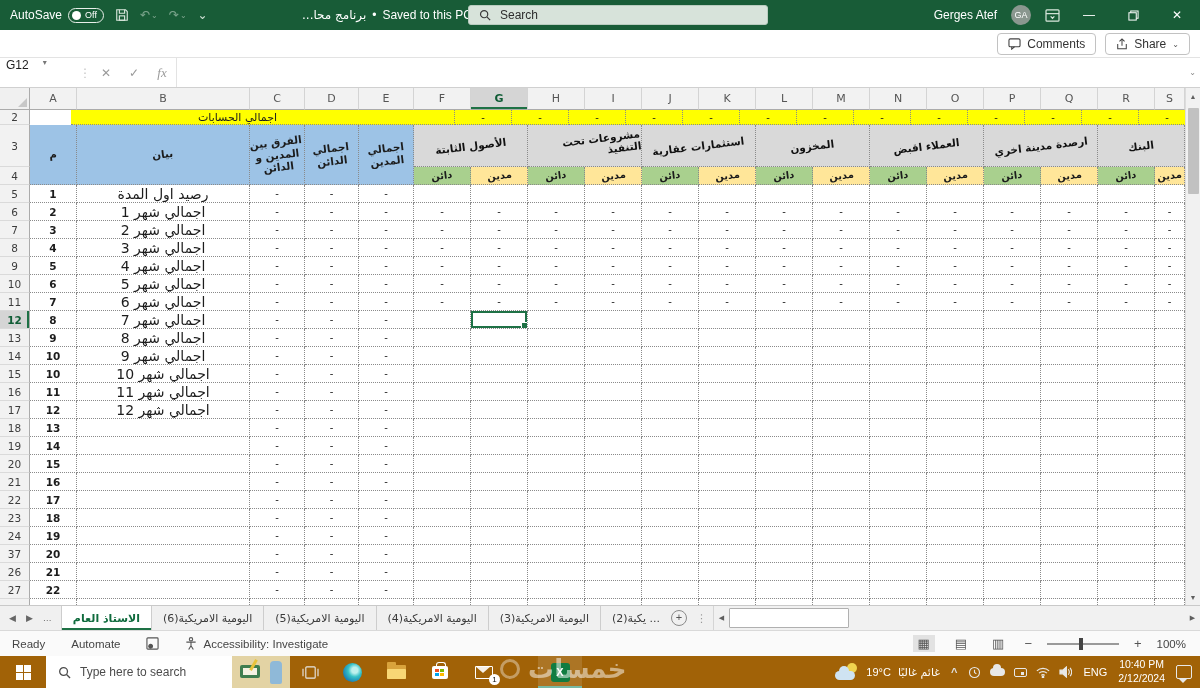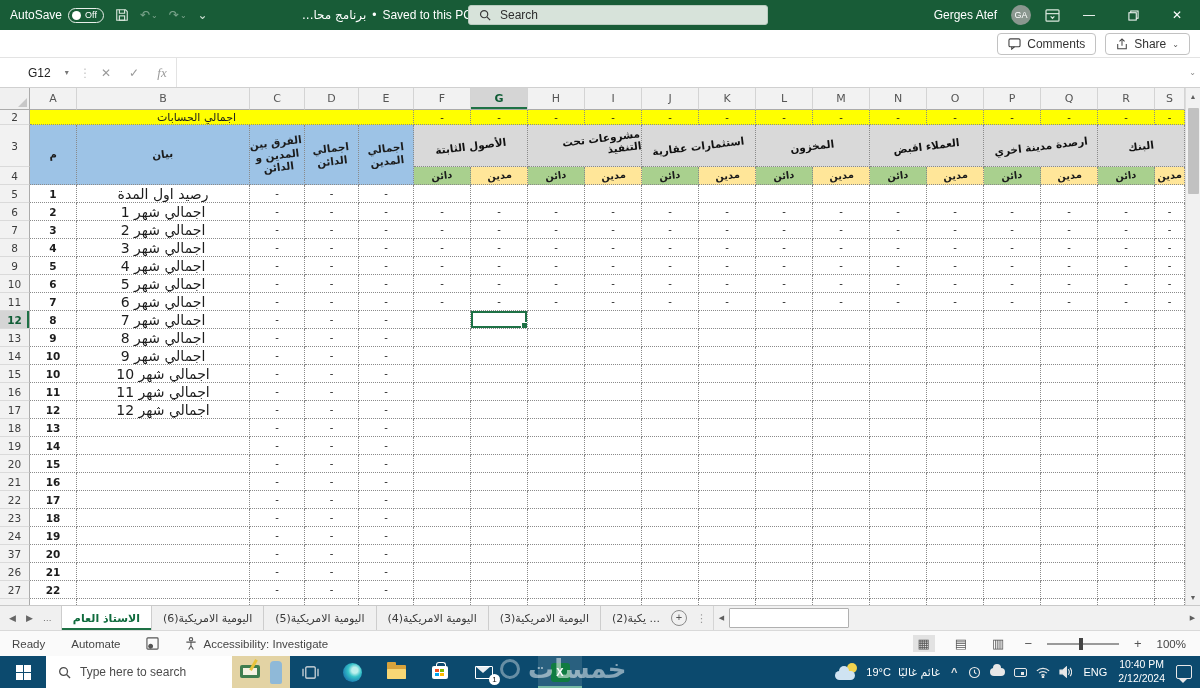--- a/index.html
+++ b/index.html
@@ -29,21 +29,21 @@
   
   .tabrow { position:absolute; top:30px; left:0; width:1200px; height:28px; background:#fff; border-bottom:1px solid #e3e3e3; display:flex; align-items:center; }
   #ribbon-tabs { display:flex; height:100%; align-items:center; padding-left:6px; }
   .rtab { padding:0 13px; font-size:12.5px; color:#333; height:100%; display:flex; align-items:center; }
   .tabrow-right { position:absolute; right:10px; top:3px; display:flex; gap:9px; }
   .pillbtn { display:flex; align-items:center; gap:6px; border:1px solid #c2c2c2; border-radius:4px; background:#fff; padding:3px 10px; font-size:12px; color:#333; }
   .pillbtn .chevd { font-size:8px; color:#555; }
 
   
   .formulabar { position:absolute; top:58px; left:0; width:1200px; height:30px; background:#fff; border-bottom:1px solid #d0d0d0; display:flex; align-items:stretch; font-size:12px; color:#222; }
-  .namebox { width:78px; display:flex; align-items:center; padding-left:28px; gap:14px; }
+  .namebox { width:78px; display:flex; padding-left:6px; gap:14px; }
   .namebox .chevd { font-size:8px; color:#777; }
   .fb-sep { width:14px; display:flex; align-items:center; justify-content:center; color:#c5c5c5; }
   .fb-ic { width:28px; display:flex; align-items:center; justify-content:center; color:#9a9a9a; font-size:12px; }
   .fb-fx { font-family:"Liberation Serif", serif; font-style:italic; font-size:13px; }
   .fb-input { flex:1; border-left:1px solid #e3e3e3; }
   .fb-exp { width:15px; display:flex; align-items:center; justify-content:center; color:#888; font-size:8px; }
 
   
   .sheet { position:absolute; top:88px; left:0; width:1185px; height:517px; overflow:hidden; background:#fff; }
   .grow { display:flex; }
@@ -99,21 +99,21 @@
   .st-left { display:flex; align-items:center; gap:26px; padding-left:12px; }
   .st-item { display:flex; align-items:center; gap:6px; }
   .st-right { margin-left:auto; display:flex; align-items:center; gap:15px; padding-right:14px; }
   .viewic { font-size:13px; color:#555; padding:1px 5px; }
   .viewic.on { background:#e2e2e2; }
   .zoomtrack { width:72px; height:2px; background:#9a9a9a; position:relative; }
   .zoomthumb { position:absolute; left:32px; top:-5px; width:4px; height:12px; background:#444; }
   .zsign { font-size:13px; color:#555; }
 
   
-  .taskbar { position:absolute; top:656px; left:0; width:1200px; height:32px; background:#0c4a6e; display:flex; align-items:stretch; color:#fff; }
+  .taskbar { position:absolute; top:656px; left:0; width:1200px; height:32px; background:#a16207; display:flex; align-items:stretch; color:#fff; }
   .startbtn { width:46px; display:flex; align-items:center; justify-content:center; }
   .winlogo { display:grid; grid-template-columns:7px 7px; grid-template-rows:7px 7px; gap:1px; }
   .winlogo i { background:#fff; }
   .tsearch { width:244px; background:#fff; display:flex; align-items:center; gap:9px; padding-left:12px; color:#4c4c4c; font-size:12px; position:relative; overflow:hidden; }
   .tsearch .illus { position:absolute; right:0; top:0; width:58px; height:32px; background:#e3d3a4; }
   .illus .book { position:absolute; left:8px; top:9px; width:20px; height:13px; background:#3f7d4f; border-radius:2px; }
   .illus .page { position:absolute; left:11px; top:12px; width:14px; height:7px; background:#f5f1e2; }
   .illus .pencil { position:absolute; left:20px; top:3px; width:3px; height:12px; background:#e8c23a; transform:rotate(30deg); }
   .illus .bottle { position:absolute; right:8px; top:5px; width:12px; height:23px; background:#8fb9d8; border-radius:4px 4px 2px 2px; }
   .tbi { width:44px; display:flex; align-items:center; justify-content:center; position:relative; }
@@ -263,21 +263,21 @@
       <div class="ch" style="width: 57px;">M</div>
       <div class="ch" style="width: 57px;">N</div>
       <div class="ch" style="width: 57px;">O</div>
       <div class="ch" style="width: 57px;">P</div>
       <div class="ch" style="width: 57px;">Q</div>
       <div class="ch" style="width: 57px;">R</div>
       <div class="ch" style="width: 30px;">S</div>
     </div>
     <div class="grow r2">
       <div class="rh">2</div>
-      <div class="cell m2" style="width: 384px; background: rgb(255, 255, 0);">
+      <div class="cell m2" style="width: 384px; background: rgb(255, 255, 0); margin-left: 41px;">
         <span dir="rtl">اجمالي الحسابات</span>
       </div>
       <div class="cell" style="width: 57px;">-</div>
       <div class="cell" style="width: 57px;">-</div>
       <div class="cell" style="width: 57px;">-</div>
       <div class="cell" style="width: 57px;">-</div>
       <div class="cell" style="width: 57px;">-</div>
       <div class="cell" style="width: 57px;">-</div>
       <div class="cell" style="width: 57px;">-</div>
       <div class="cell" style="width: 57px;">-</div>

